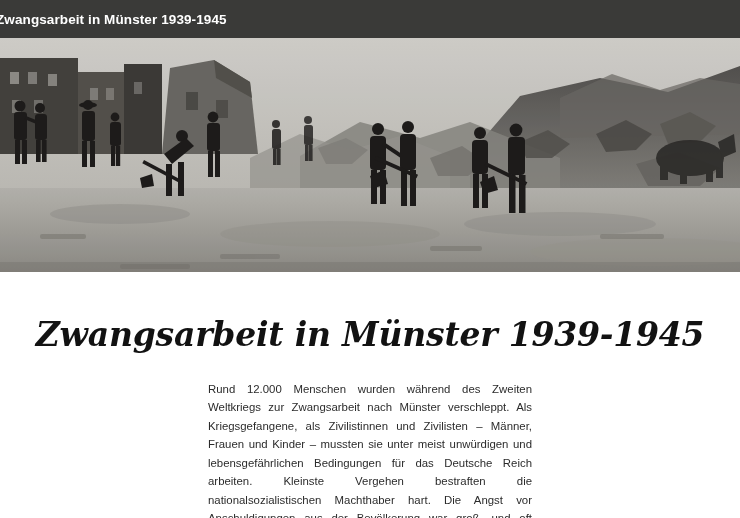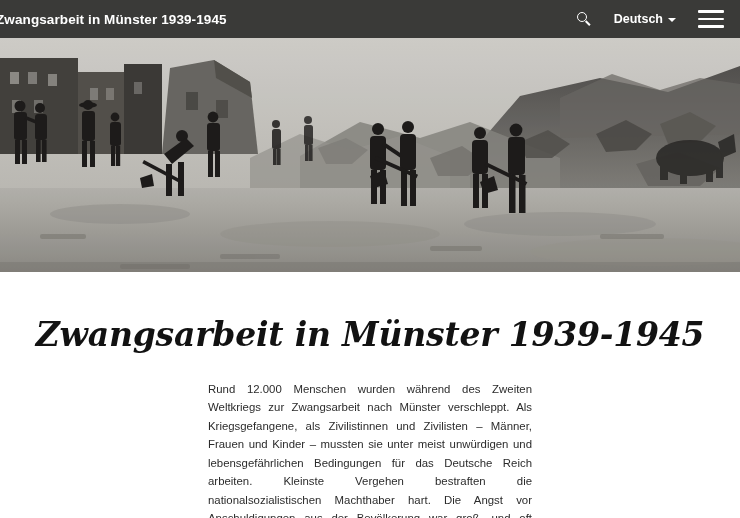--- a/index.html
+++ b/index.html
@@ -147,35 +147,20 @@
   }
   .intro p:last-child {
     margin-bottom: 0;
   }
 </style>
 </head>
 <body>
 
 <div class="header">
   <div class="site-title">Zwangsarbeit in Münster 1939-1945</div>
-  <div class="header-right">
-    <span class="search-icon">
-      <span class="ring"></span>
-      <span class="handle"></span>
-    </span>
-    <span class="lang-select">
-      <span>Deutsch</span>
-      <span class="caret"></span>
-    </span>
-    <span class="burger">
-      <span></span>
-      <span></span>
-      <span></span>
-    </span>
-  </div>
 </div>
 
 <div class="hero">
   <svg viewBox="0 0 740 234" preserveAspectRatio="none">
     <defs>
       <linearGradient id="skyGrad" x1="0" y1="0" x2="0" y2="1">
         <stop offset="0%" stop-color="#d6d4cf"></stop>
         <stop offset="100%" stop-color="#b6b4ae"></stop>
       </linearGradient>
       <linearGradient id="groundGrad" x1="0" y1="0" x2="0" y2="1">

